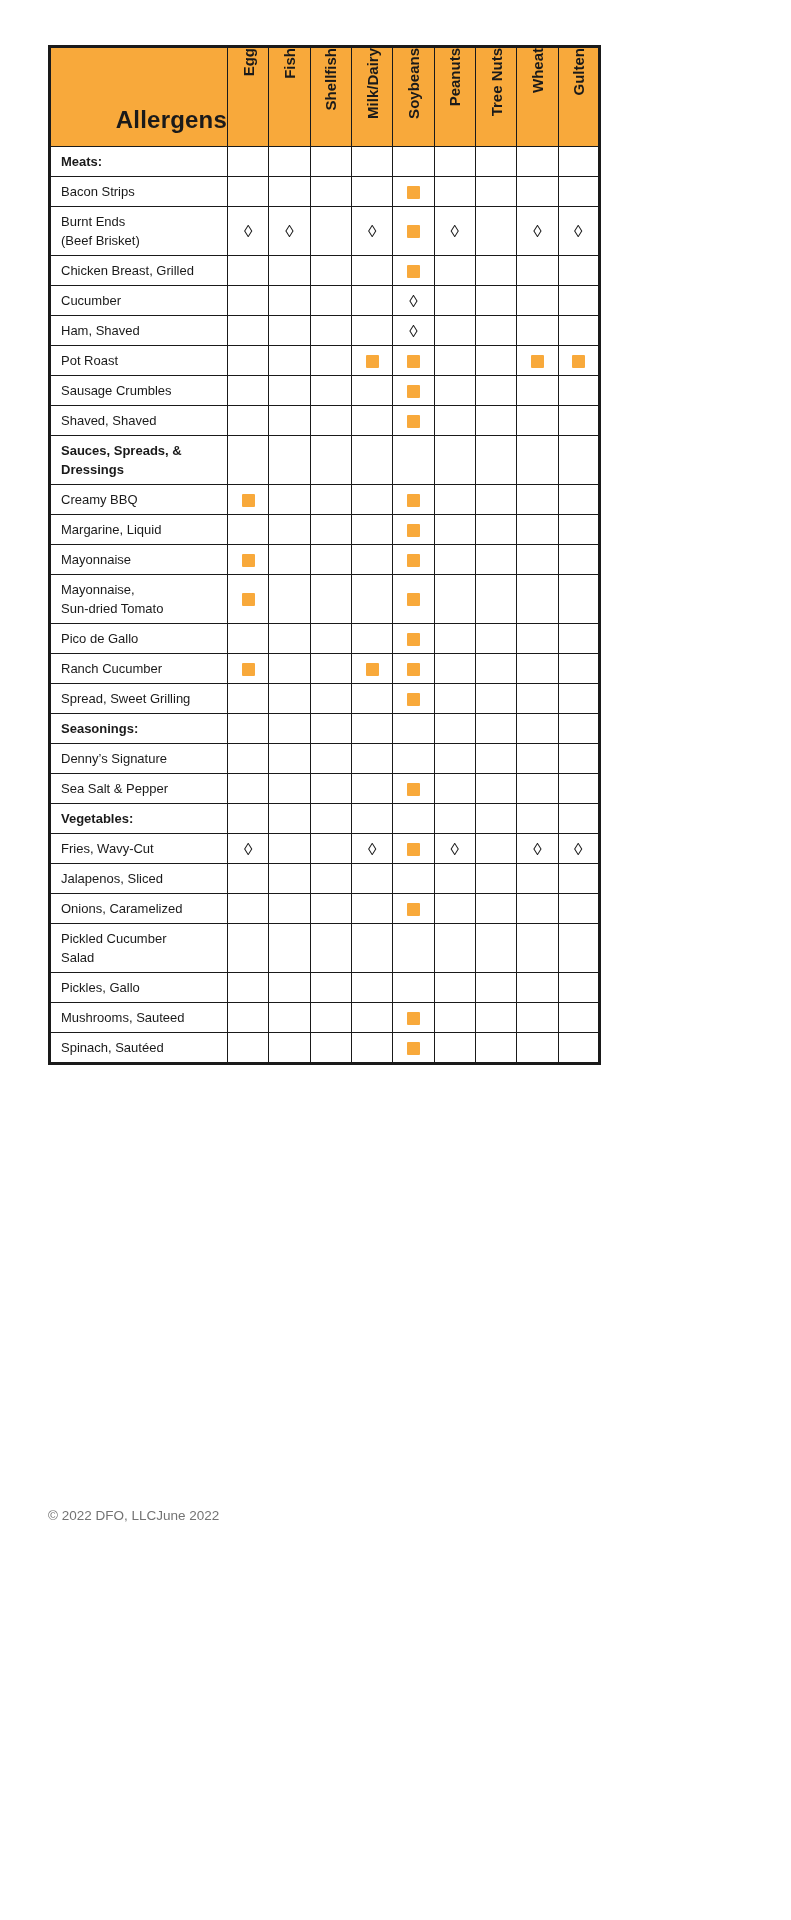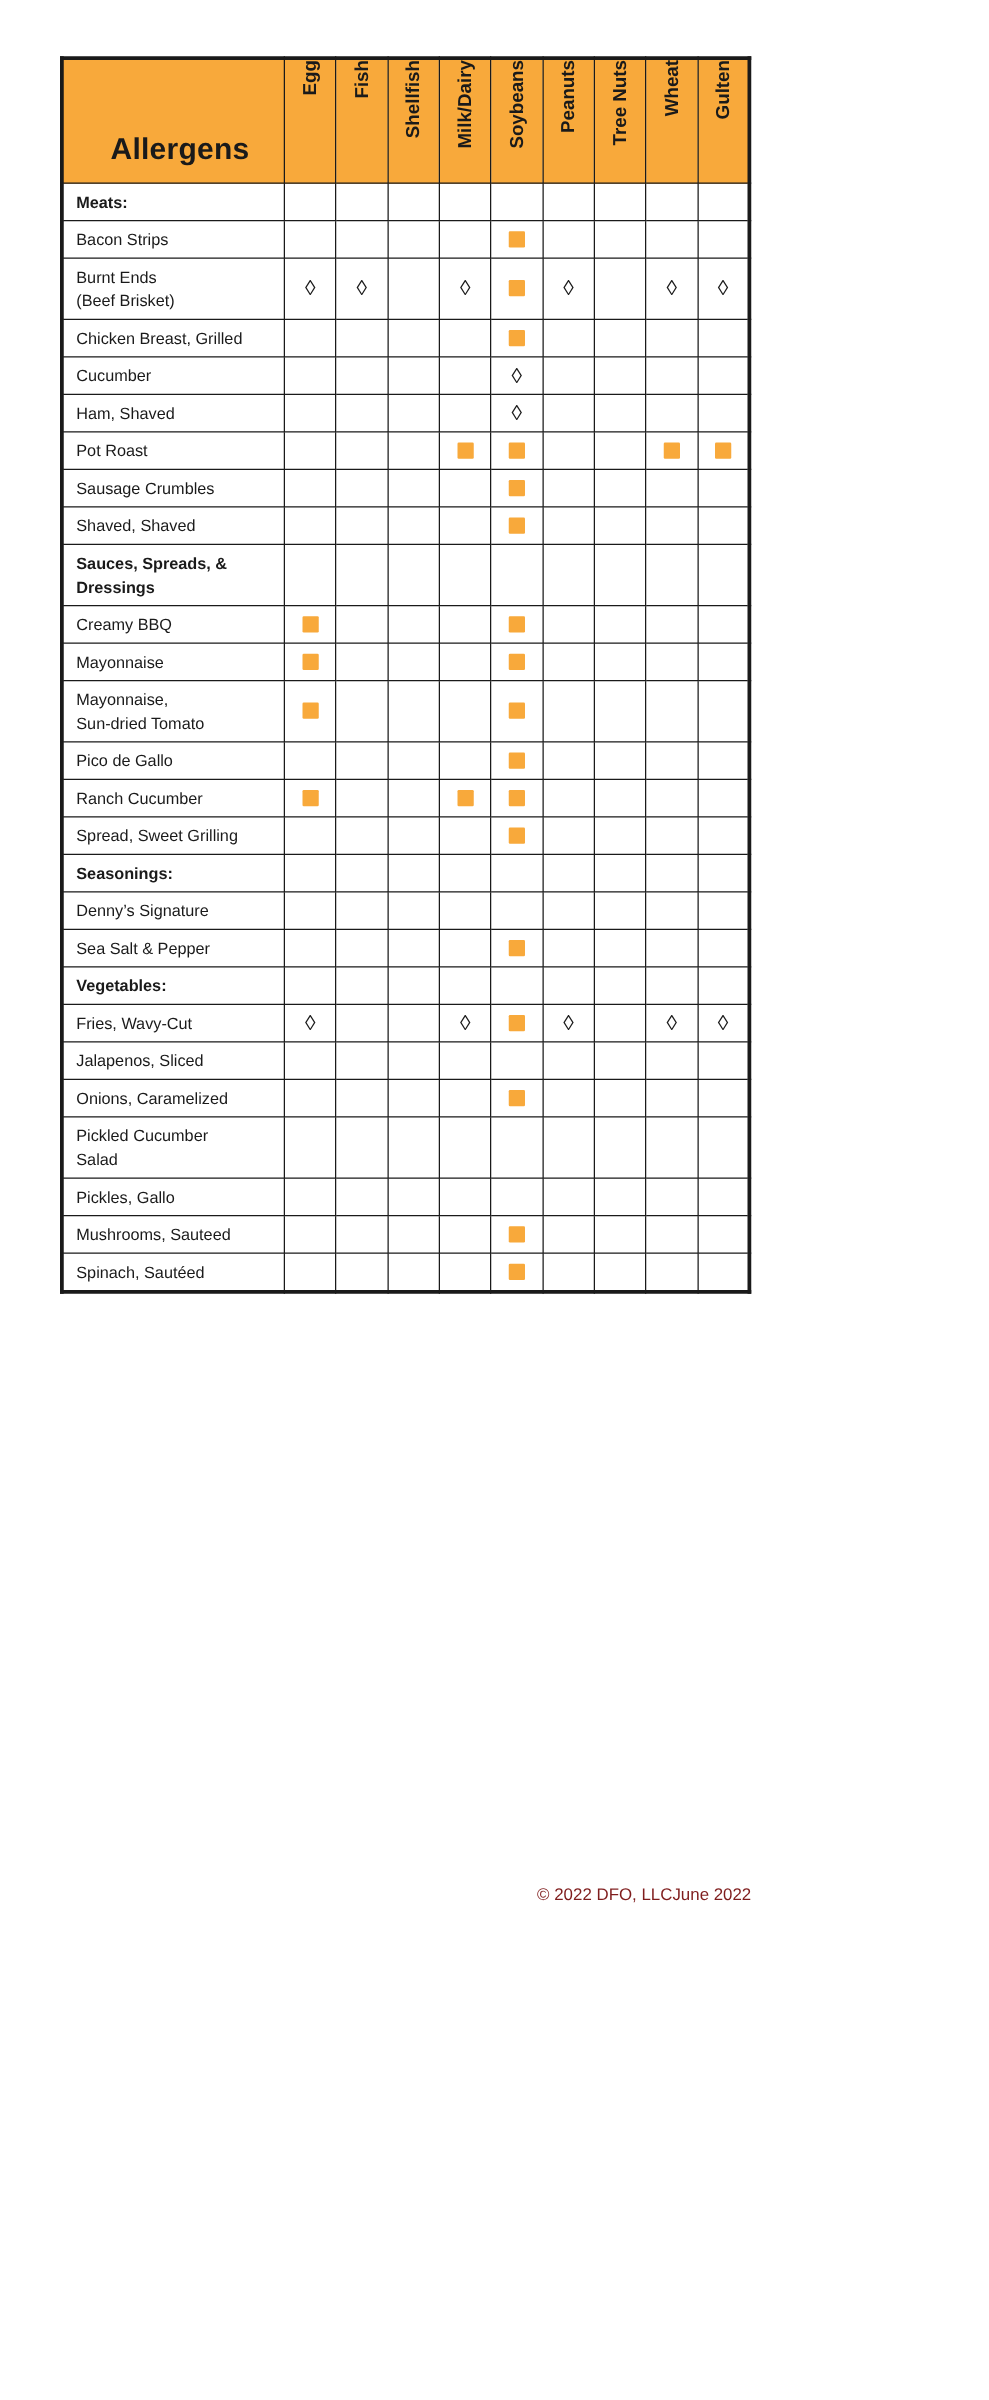--- a/index.html
+++ b/index.html
@@ -28,21 +28,21 @@
   }
   thead th {
     background: var(--accent, #F8A93B);
     border-bottom: 3px solid #1a1a1a;
     height: 100px;
     vertical-align: top;
     text-align: center;
   }
   th.corner {
     vertical-align: bottom;
-    text-align: center;
+    text-align: right;
   }
   .table-title {
     display: block;
     font-size: 24px;
     font-weight: bold;
     padding: 0 0 12px 10px;
     letter-spacing: 0.2px;
   }
   .vert {
     display: inline-block;
@@ -75,23 +75,23 @@
     line-height: 13px;
     vertical-align: middle;
     color: #1a1a1a;
   }
   .footer {
     position: absolute;
     left: 48px;
     top: 1508px;
     width: 553px;
     display: flex;
-    justify-content: flex-end;
+    justify-content: flex-start;
     font-size: 13.5px;
-    color: #7f1d1d;
+    color: #737373;
   }
 </style>
 </head>
 <body style="--accent: #F8A93B;">
 
 <div class="page">
 
   <table class="allergen-table">
     <colgroup>
       <col class="label-col">
@@ -250,20 +250,32 @@
           <td class="mark"></td>
           <td class="mark"></td>
           <td class="mark"></td>
           <td class="mark"><span class="sq"></span></td>
           <td class="mark"></td>
           <td class="mark"></td>
           <td class="mark"></td>
           <td class="mark"></td>
         </tr>
         <tr>
+          <td class="label">Margarine, Liquid</td>
+          <td class="mark"></td>
+          <td class="mark"></td>
+          <td class="mark"></td>
+          <td class="mark"></td>
+          <td class="mark"><span class="sq"></span></td>
+          <td class="mark"></td>
+          <td class="mark"></td>
+          <td class="mark"></td>
+          <td class="mark"></td>
+        </tr>
+        <tr>
           <td class="label">Mayonnaise</td>
           <td class="mark"><span class="sq"></span></td>
           <td class="mark"></td>
           <td class="mark"></td>
           <td class="mark"></td>
           <td class="mark"><span class="sq"></span></td>
           <td class="mark"></td>
           <td class="mark"></td>
           <td class="mark"></td>
           <td class="mark"></td>

